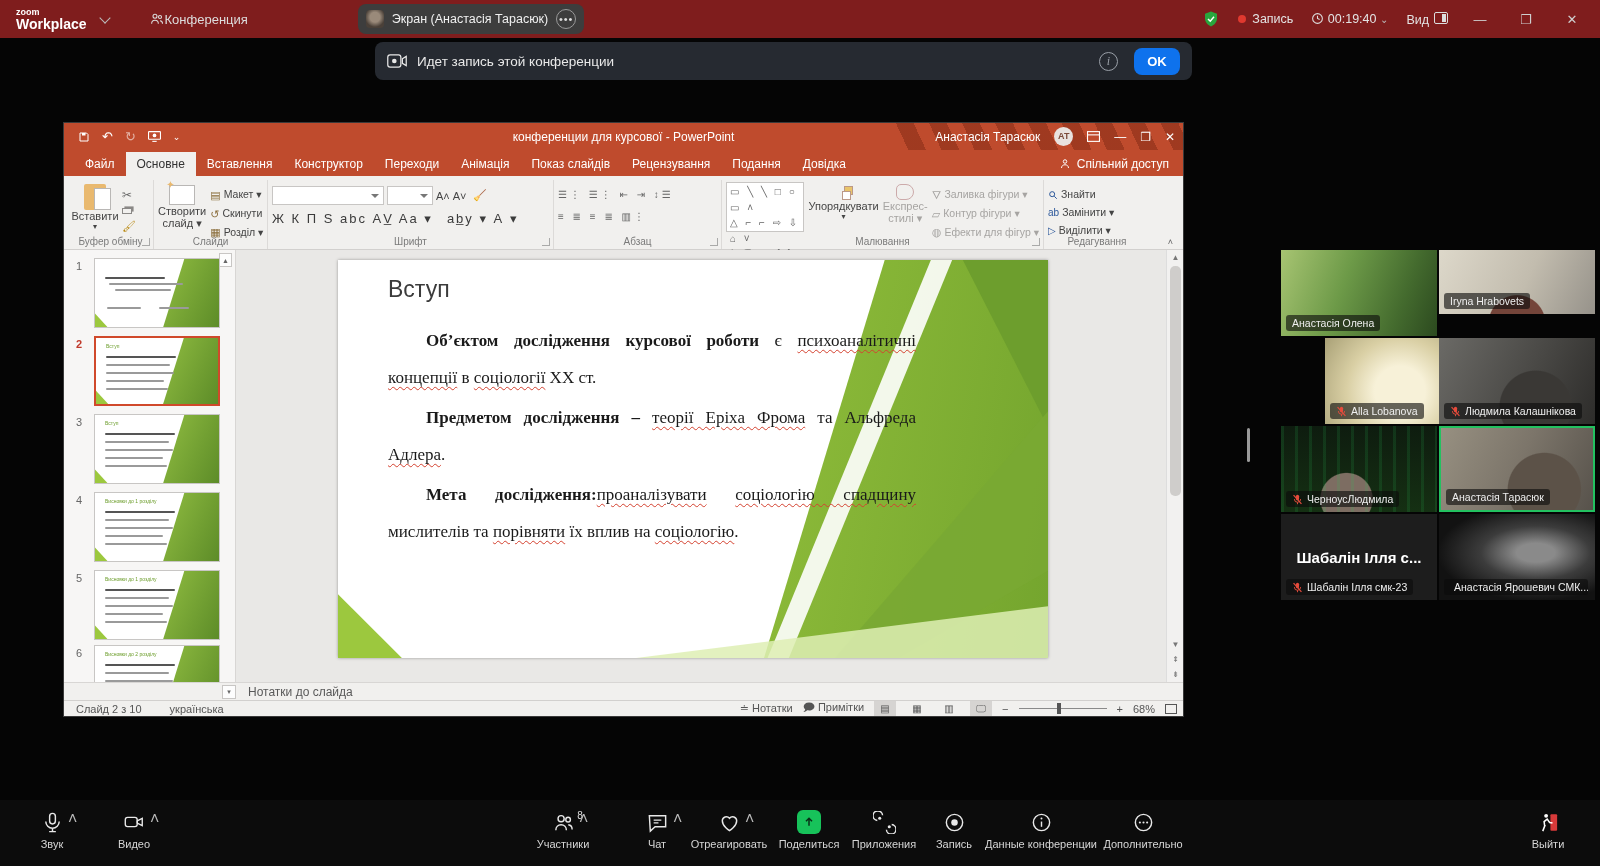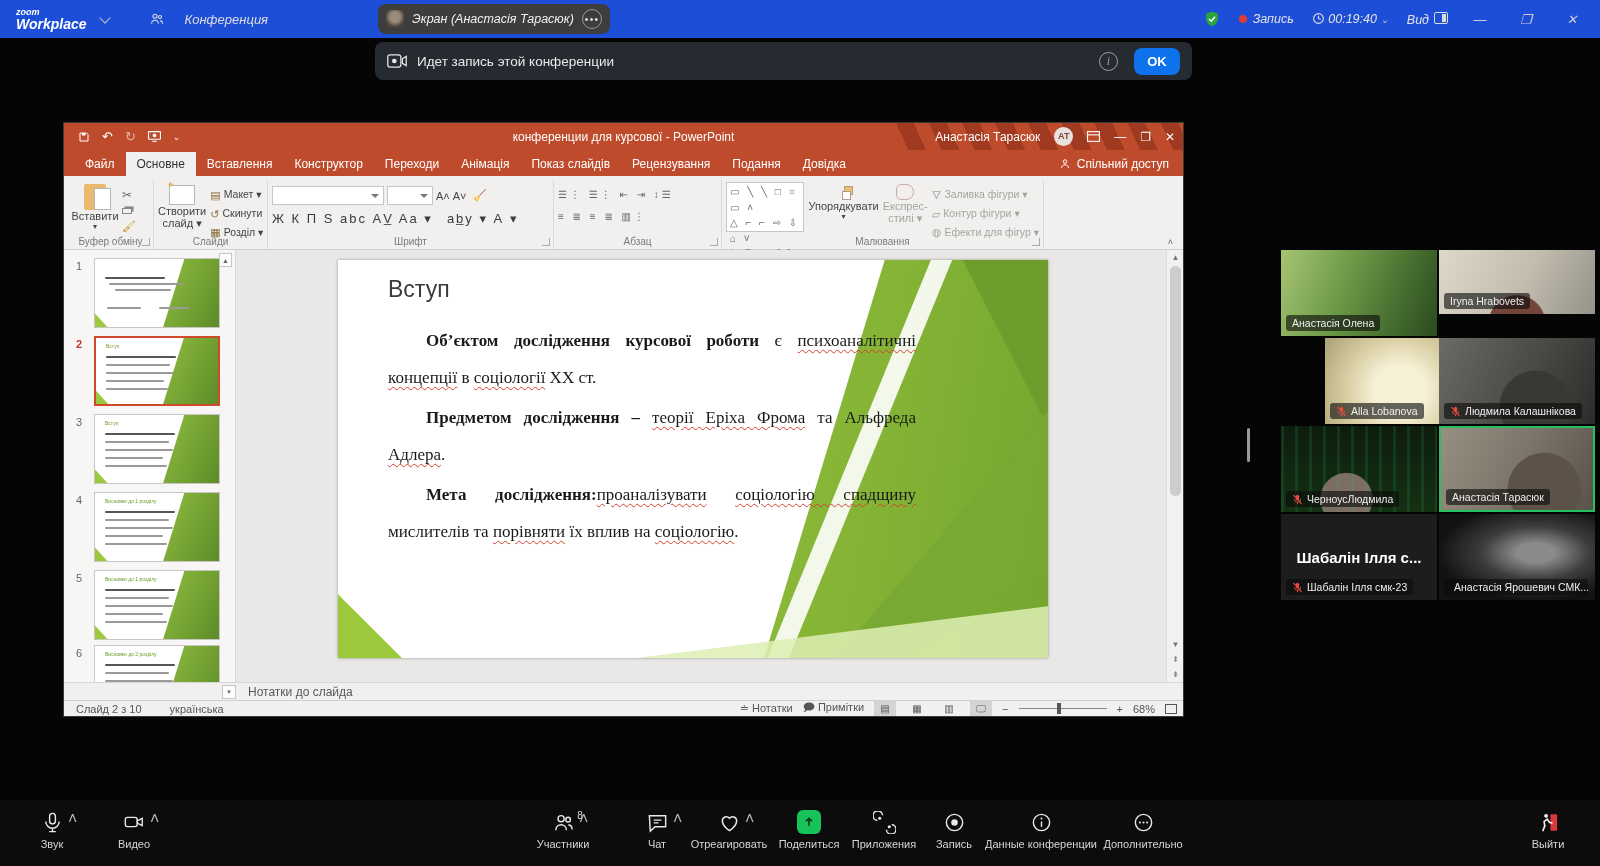--- a/index.html
+++ b/index.html
@@ -1,26 +1,26 @@
 <!DOCTYPE html>
 <html><head>
 <meta charset="utf-8">
 <style>
   * { margin:0; padding:0; box-sizing:border-box; }
   html,body { background:#000; }
   body { font-family:"Liberation Sans", sans-serif; }
   #root { position:relative; width:1600px; height:866px; background:#050505; overflow:hidden; }
 
   
-  .topbar { position:absolute; left:0; top:0; width:1600px; height:38px; background:#1d4ed8; display:flex; align-items:center;font-style:italic; }
+  .topbar { position:absolute; left:0; top:0; width:1600px; height:38px; background:#7f1d1d; display:flex; align-items:center; }
   .logo { margin-left:16px; color:#fff; line-height:1; }
   .logo .l1 { font-size:9px; font-weight:700; }
   .logo .l2 { font-size:14px; font-weight:700; }
   .chev { width:8px; height:8px; border-right:1.5px solid #bbb; border-bottom:1.5px solid #bbb; display:inline-block; transform:rotate(45deg); margin:0 0 3px 14px; }
-  .conf-tab { display:flex; align-items:center; gap:20px; margin-left:40px; color:#ddd; font-size:13px; }
+  .conf-tab { display:flex; align-items:center; gap:0; margin-left:40px; color:#ddd; font-size:13px; }
   .scr-tab { display:flex; align-items:center; gap:8px; margin-left:110px; background:#3d3d3d; border-radius:8px; height:30px; padding:0 8px; color:#f0f0f0; font-size:12.5px; }
   .scr-av { width:18px; height:18px; border-radius:4px; background:radial-gradient(circle at 50% 40%, #9a8a7a 0 35%, #4a4038 70%); }
   .scr-more { width:20px; height:20px; border:1px solid #9a9a9a; border-radius:50%; color:#ddd; font-size:11px; line-height:18px; text-align:center; letter-spacing:1px; }
   .tb-right { position:absolute; right:0; top:0; height:38px; display:flex; align-items:center; gap:18px; padding-right:14px; color:#e3e3e3; font-size:12.5px; }
   .rec-dot { width:8px; height:8px; border-radius:50%; background:#e0392f; display:inline-block; margin-right:6px; }
   .win-btn { color:#cfcfcf; font-size:13px; width:28px; text-align:center; }
   .grid-ic { display:inline-block; width:14px; height:12px; border:1.5px solid #ddd; border-radius:2px; position:relative; margin-left:5px; }
   .grid-ic::after { content:""; position:absolute; right:1px; top:1px; width:4px; height:8px; background:#ddd; }
 
   
@@ -345,20 +345,40 @@
             </span>
           <span class="mini dis">
               <span class="ic dis">◍</span>
               <span>Ефекти для фігур ▾</span>
             </span>
         </div>
         <span class="grp-label">Малювання</span>
           <span class="dlg"></span>
       </div>
 
+      <div class="grp" style="width:106px;border-right:none">
+        <div class="col" style="padding-top:4px">
+          <span class="mini">
+              <svg width="10" height="10" viewBox="0 0 24 24" fill="none" stroke="#2b579a" stroke-width="2.4">
+                <circle cx="10" cy="10" r="6"></circle>
+                <path d="M15 15l6 6"></path>
+              </svg>
+              <span>Знайти</span>
+            </span>
+          <span class="mini">
+              <span class="ed-ic">ab<br></span>
+              <span>Замінити ▾</span>
+            </span>
+          <span class="mini">
+              <span class="ed-ic">▷</span>
+              <span>Виділити ▾</span>
+            </span>
+        </div>
+        <span class="grp-label">Редагування</span>
+      </div>
       <div style="align-self:flex-end;margin-left:auto;padding:0 8px 2px;color:#666;font-size:9px">˄</div>
     </div>
 
     <div class="ppt-body">
       <div class="thumb-pane" id="thumb-pane">
         <span class="scrollup">▲</span>
       <div class="thumb-row" style="top: 8px;">
             <div class="thumb-num">1</div>
             <div class="thumb">
               <div class="green"></div>

